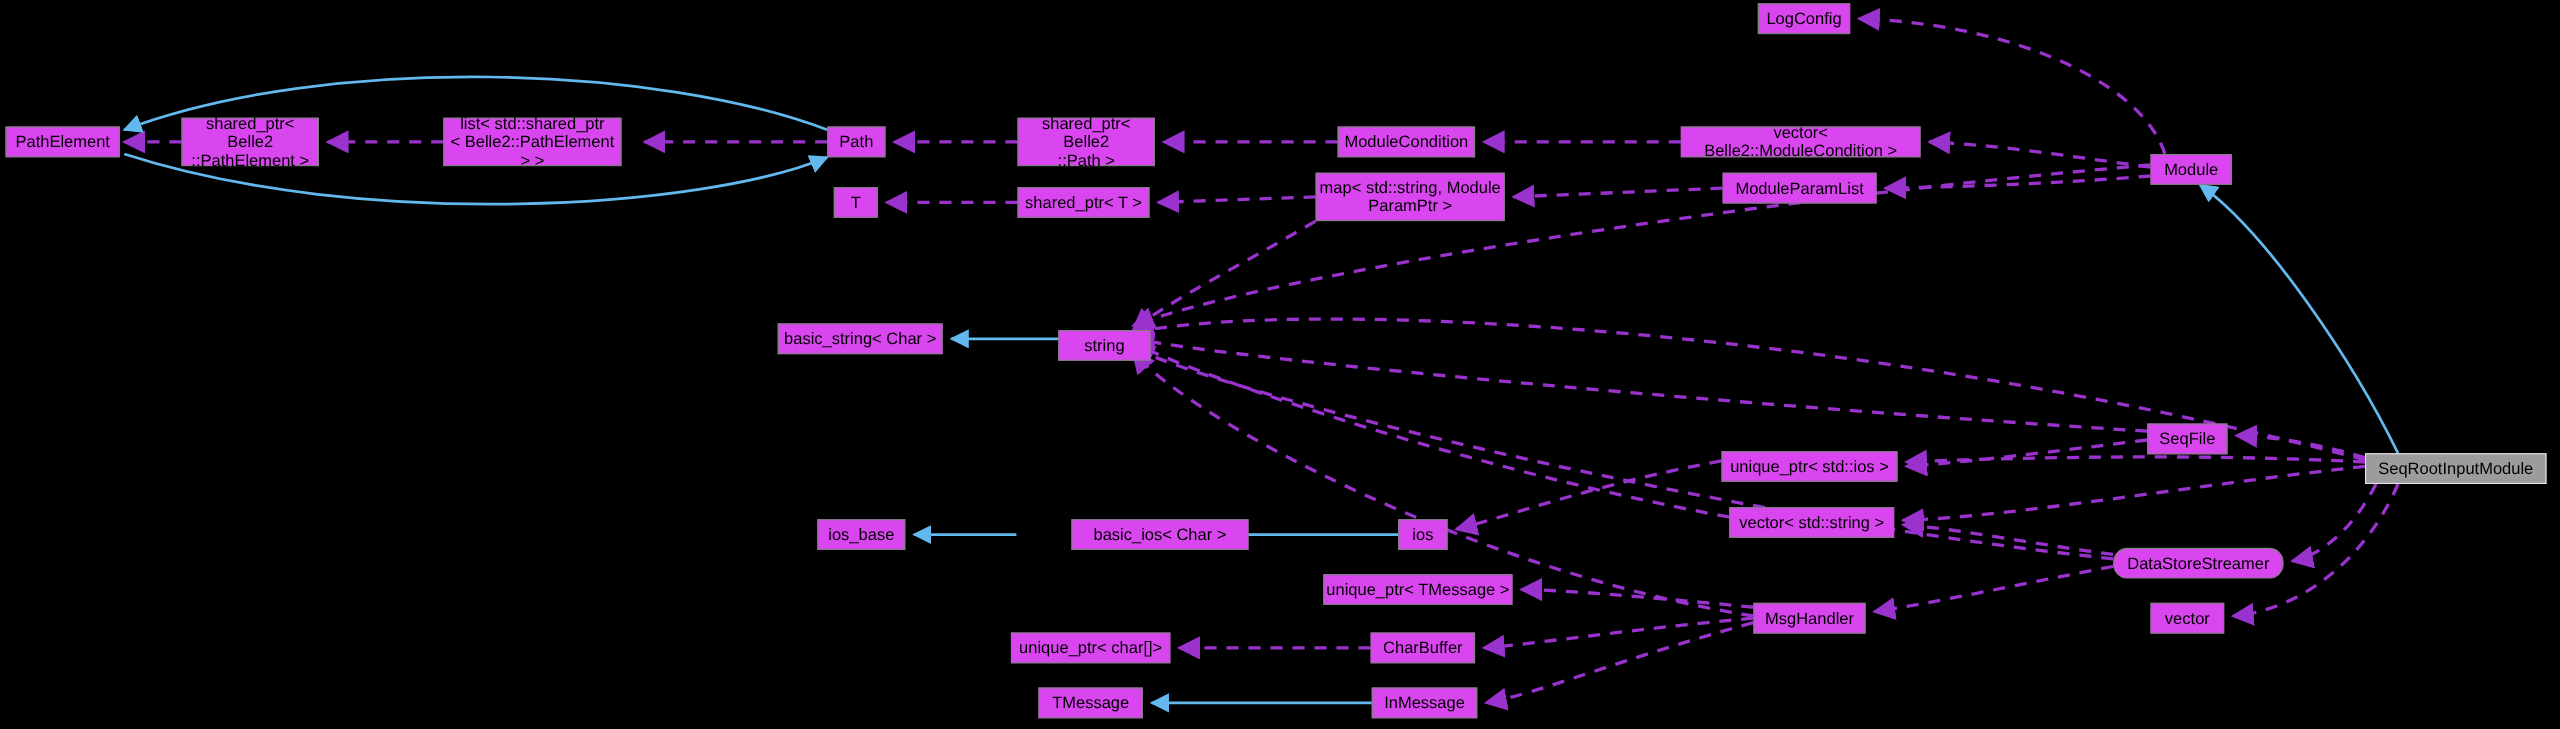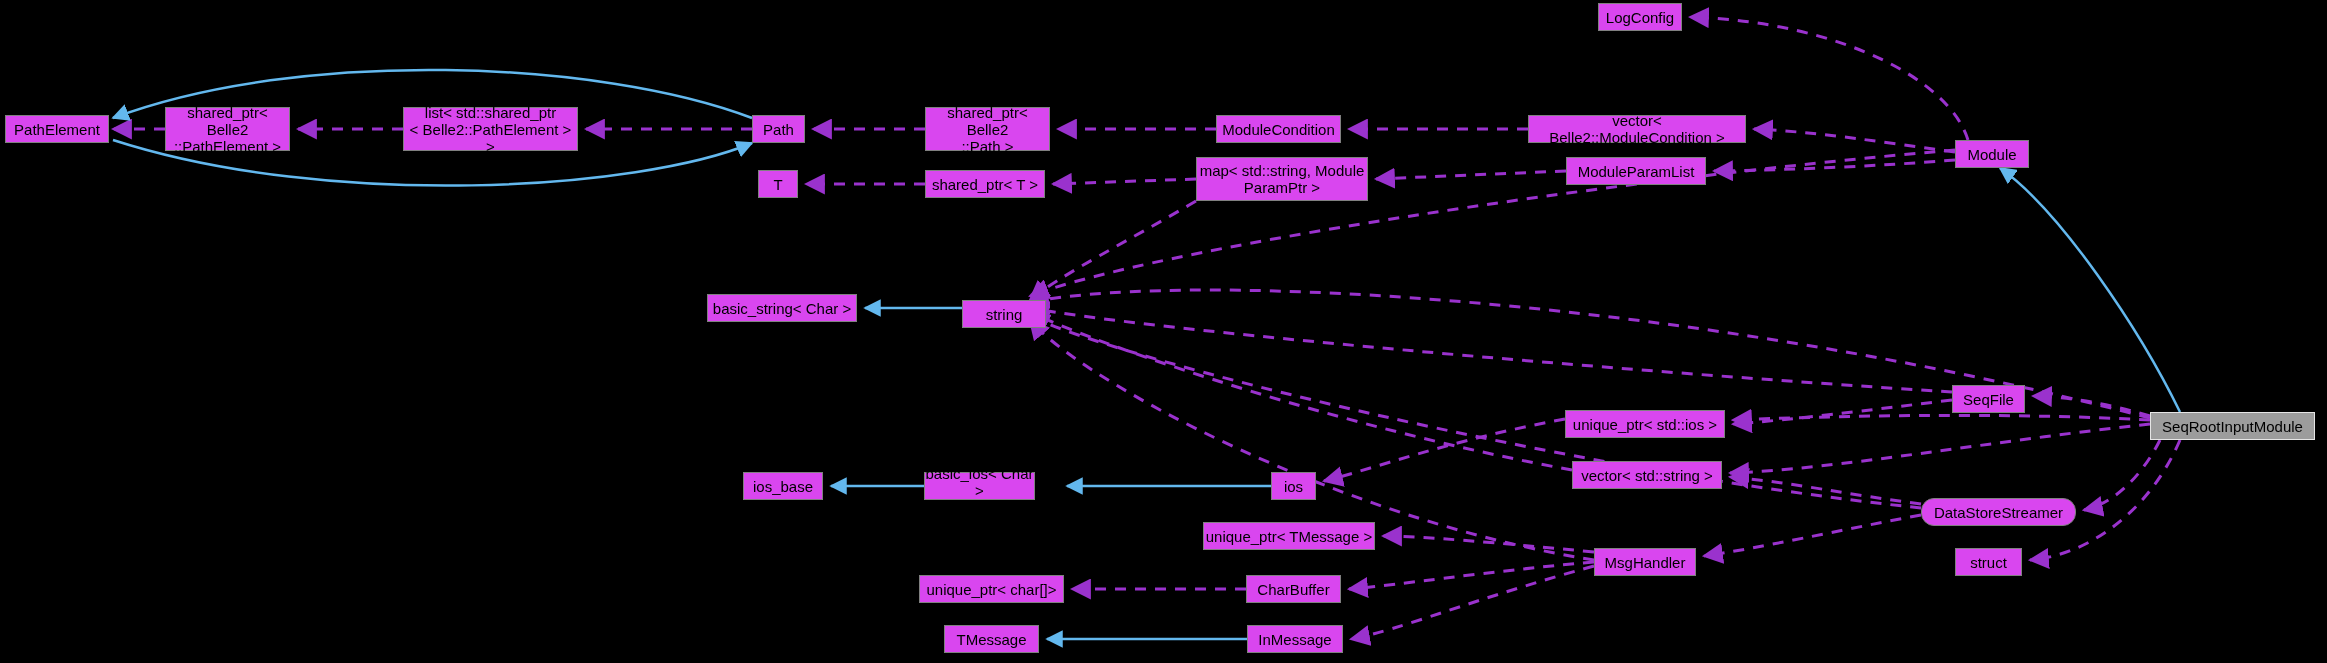--- a/index.html
+++ b/index.html
@@ -100,44 +100,44 @@
         <path d="M1594,566 C1470,600 1400,630 1351,639" fill="none" stroke="#9a32cd" stroke-width="3" stroke-dasharray="11,9" marker-end="url(#arrow-usage)"></path>
         <path d="M1921,515 C1840,530 1760,548 1704,556" fill="none" stroke="#9a32cd" stroke-width="3" stroke-dasharray="11,9" marker-end="url(#arrow-usage)"></path>
         <path d="M1246,589 L1072,589" fill="none" stroke="#9a32cd" stroke-width="3" stroke-dasharray="11,9" marker-end="url(#arrow-usage)"></path>
         <path d="M1247,639 L1047,639" fill="none" stroke="#63b8ee" stroke-width="2.5" marker-end="url(#arrow-inherit)"></path>
       </g>
   </svg>
   <div id="nodes-group">
       <div class="node" style="left: 5px; top: 115px; width: 104px; height: 28px;"><span class="node-label">PathElement</span></div>
       <div class="node" style="left: 165px; top: 107px; width: 125px; height: 44px;"><span class="node-label">shared_ptr&lt; Belle2
 ::PathElement &gt;</span></div>
-      <div class="node" style="left: 403px; top: 107px; width: 175px; height: 44px;"><span class="node-label">list&lt; std::shared_ptr
+      <div class="node" style="left: 403px; top: 107px; width: 162px; height: 44px;"><span class="node-label">list&lt; std::shared_ptr
 &lt; Belle2::PathElement &gt; &gt;</span></div>
       <div class="node" style="left: 752px; top: 115px; width: 53px; height: 28px;"><span class="node-label">Path</span></div>
       <div class="node" style="left: 925px; top: 107px; width: 125px; height: 44px;"><span class="node-label">shared_ptr&lt; Belle2
 ::Path &gt;</span></div>
       <div class="node" style="left: 1216px; top: 115px; width: 125px; height: 28px;"><span class="node-label">ModuleCondition</span></div>
       <div class="node" style="left: 1528px; top: 115px; width: 218px; height: 28px;"><span class="node-label">vector&lt; Belle2::ModuleCondition &gt;</span></div>
       <div class="node" style="left: 1598px; top: 3px; width: 84px; height: 28px;"><span class="node-label">LogConfig</span></div>
       <div class="node" style="left: 1955px; top: 140px; width: 74px; height: 28px;"><span class="node-label">Module</span></div>
       <div class="node" style="left: 758px; top: 170px; width: 40px; height: 28px;"><span class="node-label">T</span></div>
       <div class="node" style="left: 925px; top: 170px; width: 120px; height: 28px;"><span class="node-label">shared_ptr&lt; T &gt;</span></div>
       <div class="node" style="left: 1196px; top: 157px; width: 172px; height: 44px;"><span class="node-label">map&lt; std::string, Module
 ParamPtr &gt;</span></div>
       <div class="node" style="left: 1566px; top: 157px; width: 140px; height: 28px;"><span class="node-label">ModuleParamList</span></div>
       <div class="node" style="left: 707px; top: 294px; width: 150px; height: 28px;"><span class="node-label">basic_string&lt; Char &gt;</span></div>
       <div class="node" style="left: 962px; top: 300px; width: 84px; height: 28px;"><span class="node-label">string</span></div>
       <div class="node" style="left: 1565px; top: 410px; width: 160px; height: 28px;"><span class="node-label">unique_ptr&lt; std::ios &gt;</span></div>
       <div class="node" style="left: 1572px; top: 461px; width: 150px; height: 28px;"><span class="node-label">vector&lt; std::string &gt;</span></div>
       <div class="node" style="left: 1952px; top: 385px; width: 73px; height: 28px;"><span class="node-label">SeqFile</span></div>
       <div class="node" style="left: 1921px; top: 498px; width: 155px; height: 28px; border-radius: 13px;"><span class="node-label">DataStoreStreamer</span></div>
-      <div class="node" style="left: 1955px; top: 548px; width: 67px; height: 28px;"><span class="node-label">struct</span></div>
+      <div class="node" style="left: 1955px; top: 548px; width: 67px; height: 28px;"><span class="node-label">vector</span></div>
       <div class="node highlight" style="left: 2150px; top: 412px; width: 165px; height: 28px;"><span class="node-label">SeqRootInputModule</span></div>
       <div class="node" style="left: 743px; top: 472px; width: 80px; height: 28px;"><span class="node-label">ios_base</span></div>
-      <div class="node" style="left: 924px; top: 472px; width: 111px; height: 28px; align-items: flex-end;"><span class="node-label">basic_ios&lt; Char &gt;</span></div>
+      <div class="node" style="left: 974px; top: 472px; width: 161px; height: 28px;"><span class="node-label">basic_ios&lt; Char &gt;</span></div>
       <div class="node" style="left: 1271px; top: 472px; width: 45px; height: 28px;"><span class="node-label">ios</span></div>
       <div class="node" style="left: 1203px; top: 522px; width: 172px; height: 28px;"><span class="node-label">unique_ptr&lt; TMessage &gt;</span></div>
       <div class="node" style="left: 1594px; top: 548px; width: 102px; height: 28px; text-align: right;"><span class="node-label">MsgHandler</span></div>
       <div class="node" style="left: 919px; top: 575px; width: 145px; height: 28px;"><span class="node-label">unique_ptr&lt; char[]&gt;</span></div>
       <div class="node" style="left: 1246px; top: 575px; width: 95px; height: 28px;"><span class="node-label">CharBuffer</span></div>
       <div class="node" style="left: 944px; top: 625px; width: 95px; height: 28px;"><span class="node-label">TMessage</span></div>
       <div class="node" style="left: 1247px; top: 625px; width: 96px; height: 28px;"><span class="node-label">InMessage</span></div>
     </div>
 </div>
 

